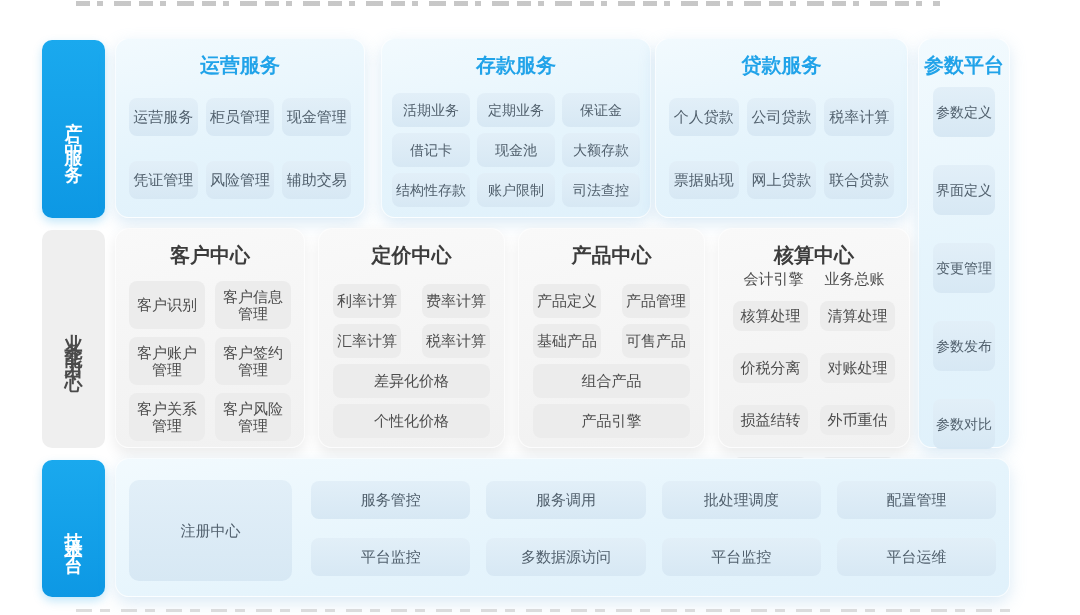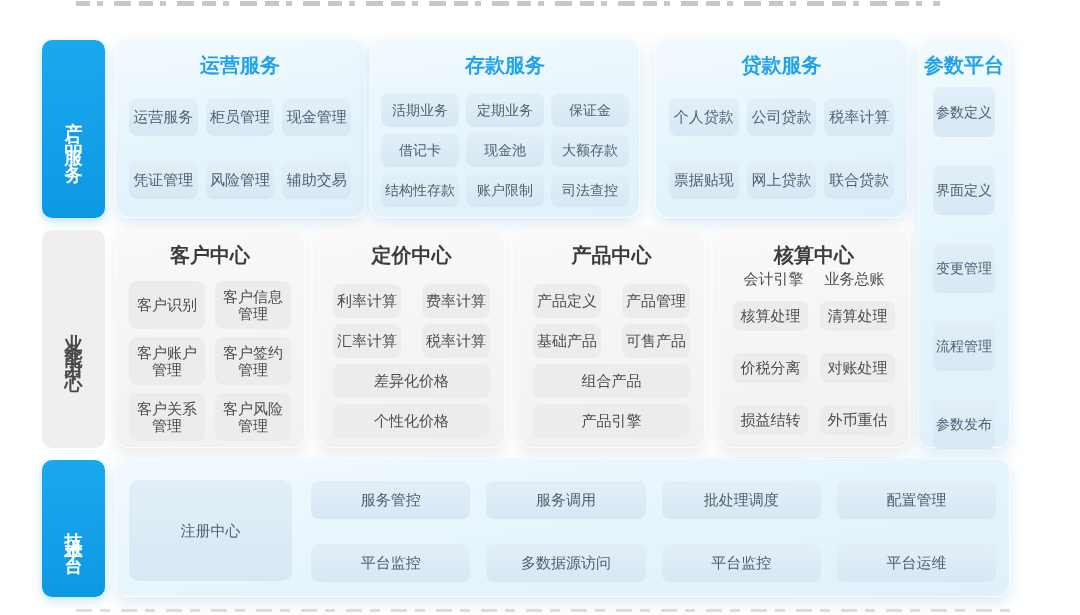--- a/index.html
+++ b/index.html
@@ -51,21 +51,21 @@
     border:1px solid rgba(255,255,255,.7);
   }
   .group-title{
     margin:0;padding-top:14px;height:24px;line-height:24px;
     text-align:center;font-size:20px;font-weight:bold;
   }
   .group.blue .group-title{color:var(--header-blue,#21a3e9);}
   .group.gray .group-title{color:#3c3c3c;}
 
   #group-operation{left:115px;top:38px;width:250px;height:180px;}
-  #group-deposit{left:370px;top:38px;width:270px;height:180px;}
+  #group-deposit{left:381px;top:38px;width:270px;height:180px;}
   #group-loan{left:655px;top:38px;width:253px;height:180px;}
   #group-parameter{left:918px;top:38px;width:92px;height:410px;}
   #group-customer{left:115px;top:228px;width:190px;height:220px;}
   #group-pricing{left:318px;top:228px;width:187px;height:220px;}
   #group-product-center{left:518px;top:228px;width:187px;height:220px;}
   #group-accounting{left:718px;top:228px;width:192px;height:220px;}
   #group-tech{left:115px;top:458px;width:895px;height:139px;}
 
   
   .chip{
@@ -94,21 +94,21 @@
   .chips-pricing .chip{height:34px;}
   .chips-pricing .chip:nth-child(n+5){grid-column:1 / -1;}
   .chips-accounting{grid-template-columns:repeat(2,1fr);gap:10px 12px;padding:0 14px;}
   .chips-accounting .chip{height:30px;margin-top:12px;}
   .sublabels{
     display:grid;grid-template-columns:1fr 1fr;padding:2px 14px 0;height:20px;
     font-size:15px;color:#4c4c4c;text-align:center;align-items:center;
   }
   .chips-tech{
     position:absolute;left:195px;top:22px;right:13px;
-    grid-template-columns:repeat(4,1fr);gap:25px 16px;
+    grid-template-columns:repeat(4,1fr);gap:19px 16px;
   }
   .chips-tech .chip{height:38px;}
   .registry{
     position:absolute;left:13px;top:21px;width:163px;height:101px;
     border-radius:10px;
   }
 </style>
 </head>
 <body>
 
@@ -158,21 +158,20 @@
         <div class="chip">联合贷款</div>
       </div>
   </section>
 
   <section class="group blue" id="group-parameter">
     <h2 class="group-title">参数平台</h2>
     <div class="chips chips-parameter">
         <div class="chip">参数定义</div>
         <div class="chip">界面定义</div>
         <div class="chip">变更管理</div>
-        <div class="chip">流程管理</div>
         <div class="chip">参数发布</div>
         <div class="chip">参数对比</div>
       </div>
   </section>
 
   <div class="side-label gray" id="label-business">
     <span class="vtext ls8">业务能力中心</span>
   </div>
 
   <section class="group gray" id="group-customer">

